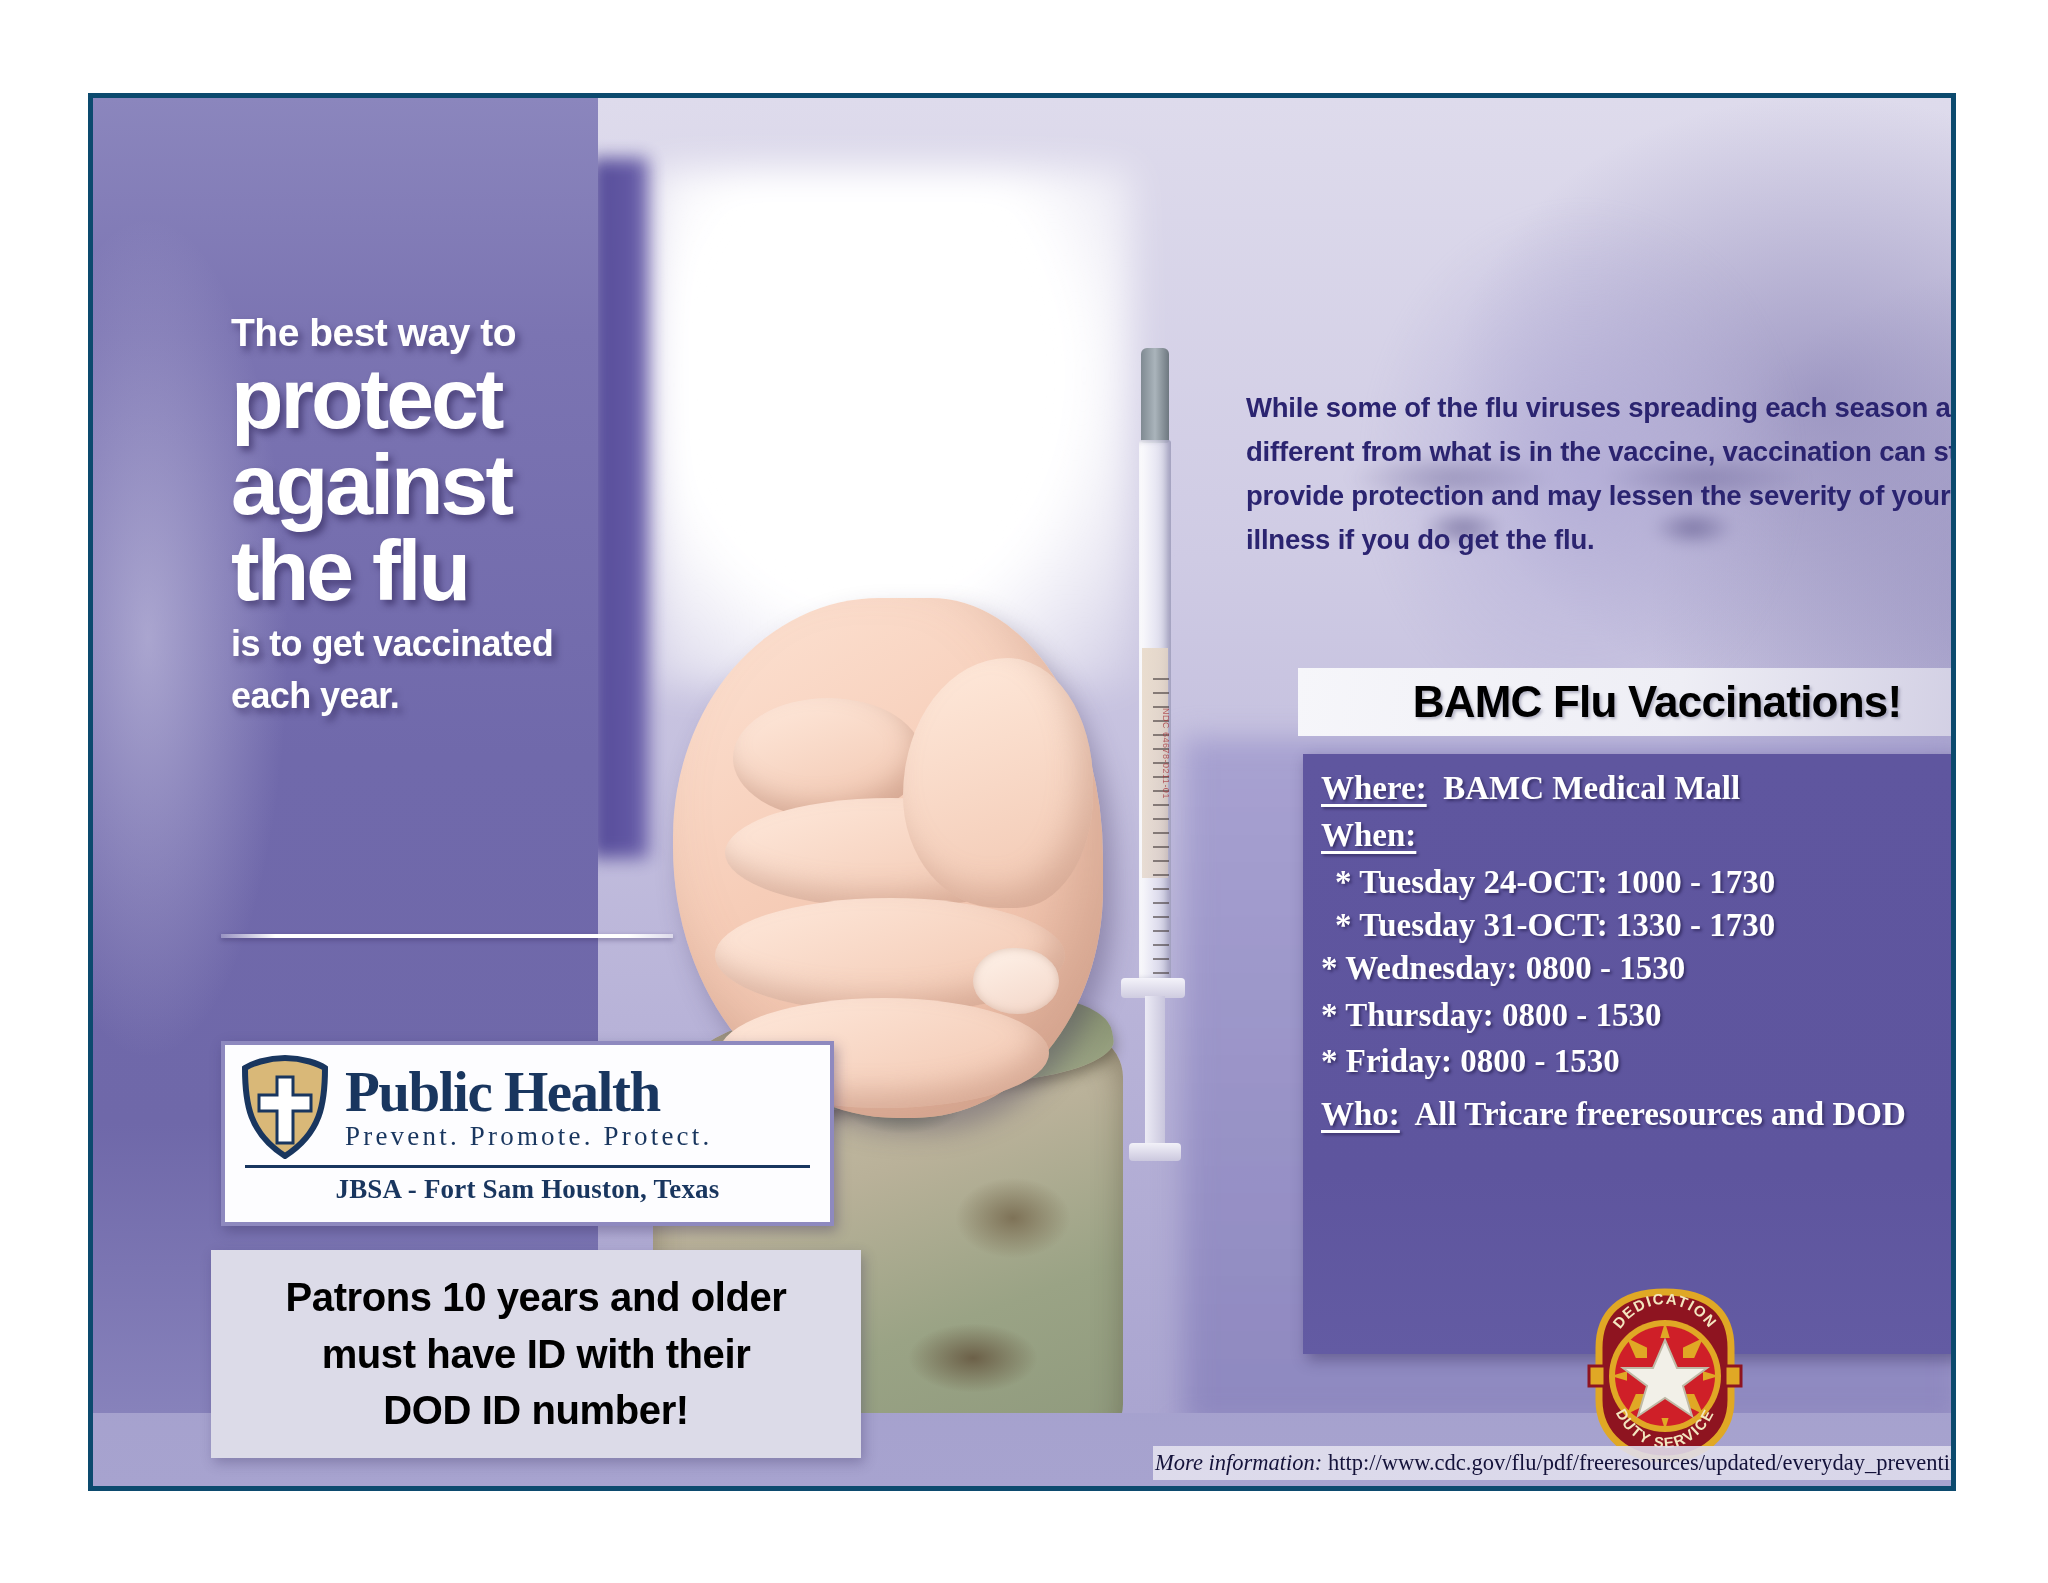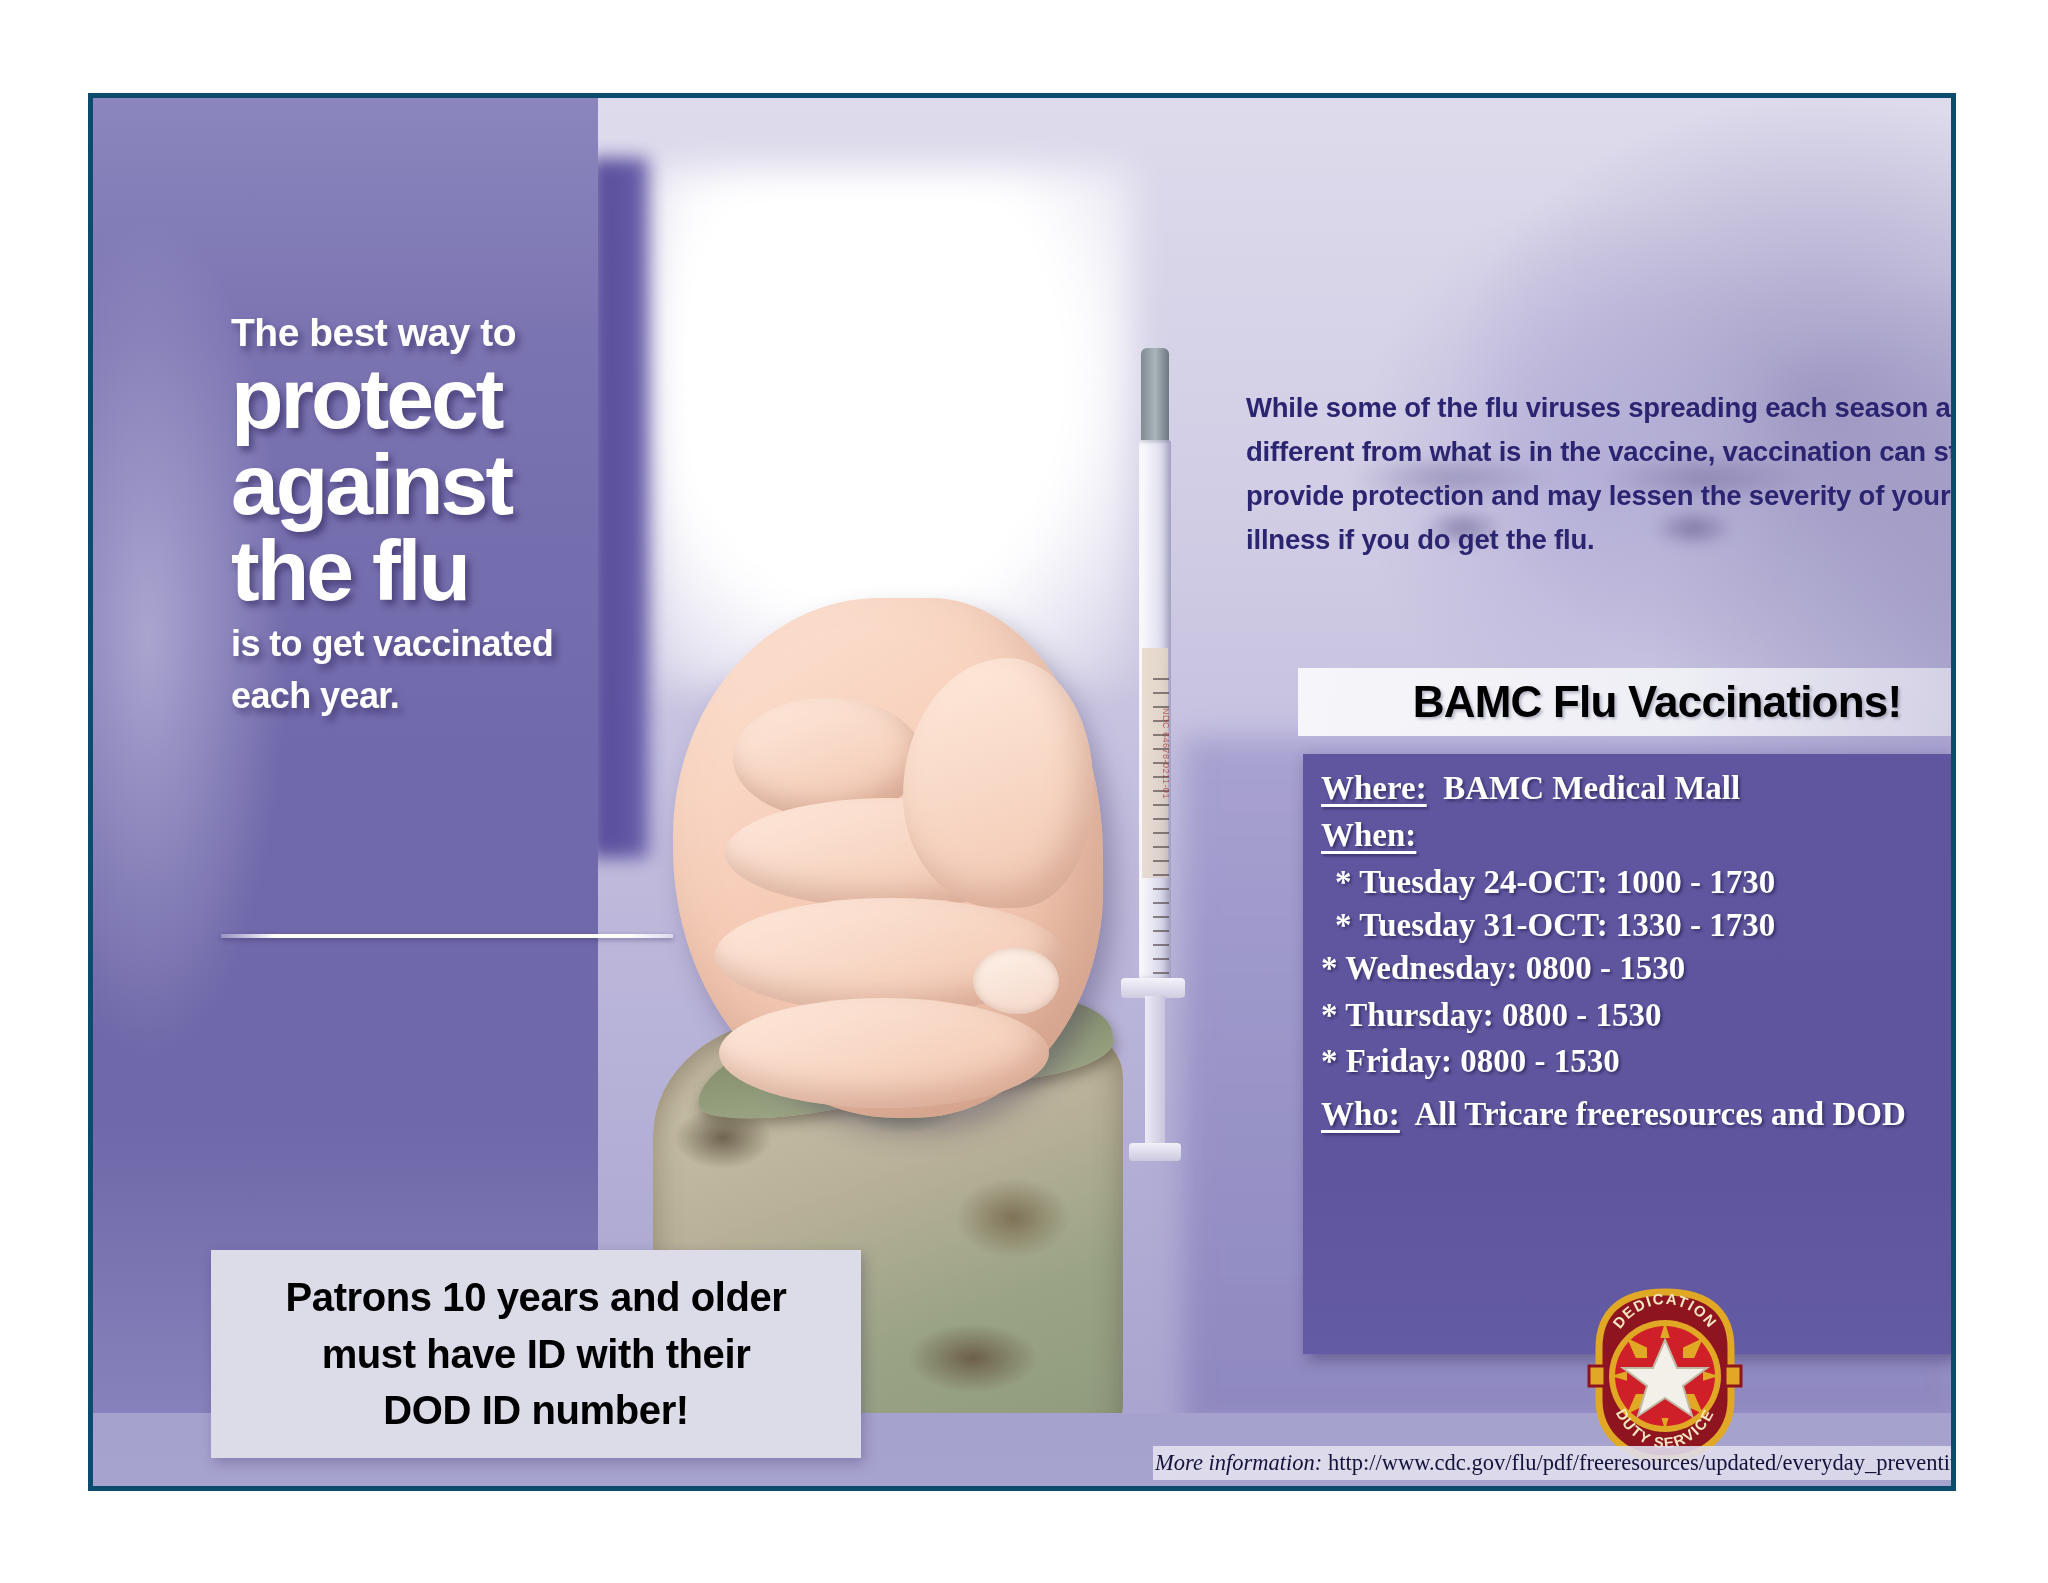--- a/index.html
+++ b/index.html
@@ -231,20 +231,34 @@
       <div class="hl-big">protect</div>
       <div class="hl-big">against</div>
       <div class="hl-big">the flu</div>
       <div class="hl-mid">is to get vaccinated</div>
       <div class="hl-mid">each year.</div>
     </div>
     <div class="hr-white"></div>
 
     <div class="blurb">While some of the flu viruses spreading each season are different from what is in the vaccine, vaccination can still provide protection and may lessen the severity of your illness if you do get the flu.</div>
 
+    <div class="ph-card">
+      <div class="ph-top">
+        <svg class="ph-shield" viewBox="0 0 92 104">
+          <path d="M46 3 C28 3 12 9 6 13 C6 48 10 78 46 101 C82 78 86 48 86 13 C80 9 64 3 46 3 Z" fill="#d9b878" stroke="#19365f" stroke-width="6"></path>
+          <path d="M38 22 L54 22 L54 40 L72 40 L72 56 L54 56 L54 88 L38 88 L38 56 L20 56 L20 40 L38 40 Z" fill="#ffffff" stroke="#19365f" stroke-width="3"></path>
+        </svg>
+        <div class="ph-text">
+          <div class="ph-title">Public Health</div>
+          <div class="ph-tag">Prevent. Promote. Protect.</div>
+        </div>
+      </div>
+      <div class="ph-rule"></div>
+      <div class="ph-loc">JBSA - Fort Sam Houston, Texas</div>
+    </div>
 
     <div class="patrons">
       <div>Patrons 10 years and older</div>
       <div>must have ID with their</div>
       <div>DOD ID number!</div>
     </div>
 
     <div class="bamc-title">
       <span>BAMC Flu Vaccinations!</span>
     </div>

